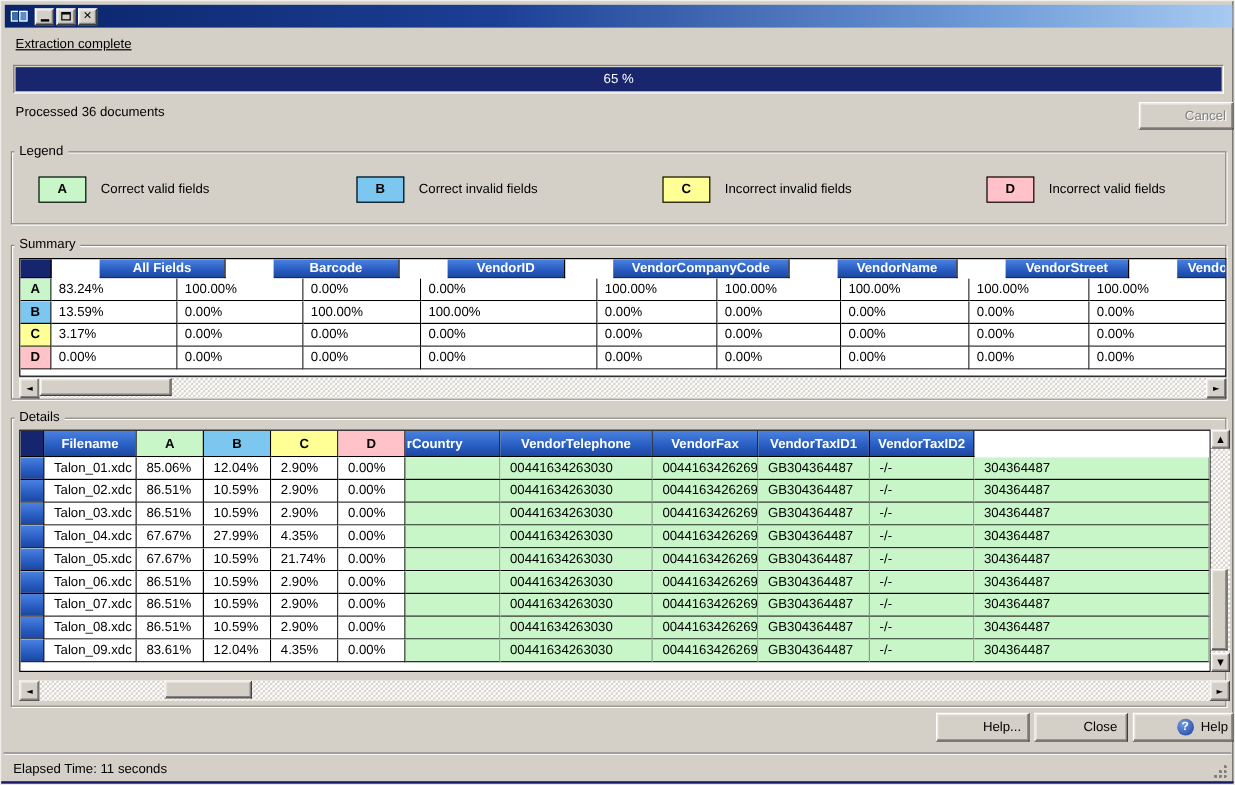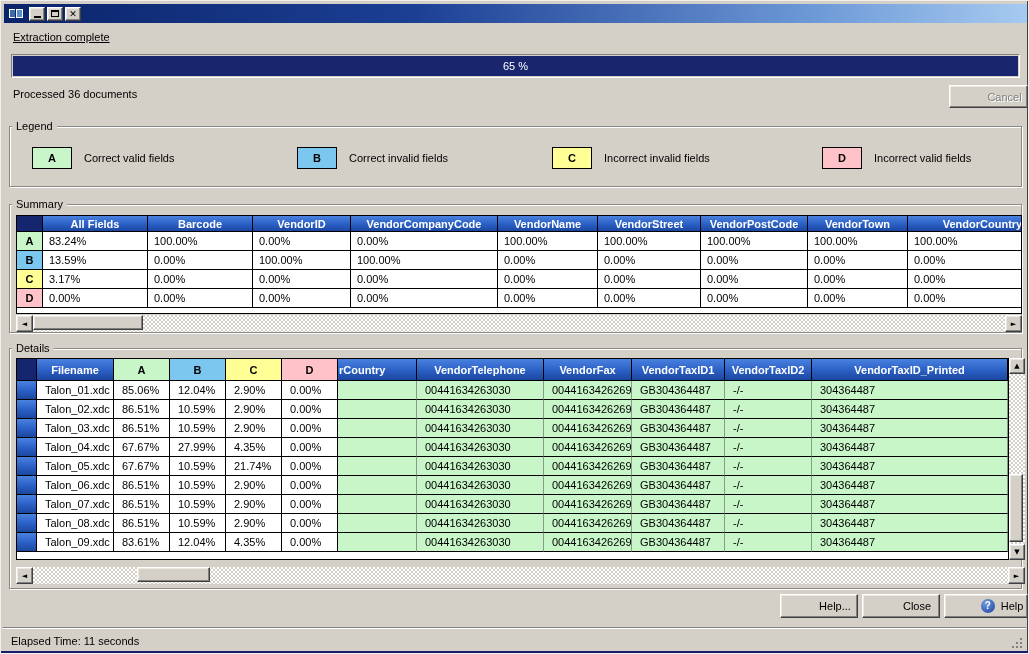--- a/index.html
+++ b/index.html
@@ -93,21 +93,21 @@
   .c-a{ background:#c8f6c8; } .c-b{ background:#7cc7f0; }
   .c-c{ background:#ffff96; } .c-d{ background:#ffc2c8; }
   .key-cell{ justify-content:center; font-weight:bold; }
   .val-cell{ padding-left:6px; background:#fff; }
   .green-cell{ background:#c8f6c8; border-right:1px solid #8a9a8a; padding-left:8px;}
   .sel-cell{ background:linear-gradient(180deg,#4a82e0 0%,#2a5fc4 55%,#1c47a0 100%); }
   
   .sc-k{width:26px;} .sc-0{width:105px;} .sc-1{width:105px;} .sc-2{width:98px;}
   .sc-3{width:147px;} .sc-4{width:100px;} .sc-5{width:103px;} .sc-6{width:107px;}
   .sc-7{width:100px;} .sc-8{width:150px;}
-  .srow{height:19px;} .shdr{height:16px;}
+  .srow{height:19px;} .shdr{height:16px;gap:40px;}
   
   .dc-sel{width:20px;} .dc-file{width:77px; padding-left:8px;} 
   .dc-p{width:56px; padding-left:8px; background:#fff;}
   .dc-ph{width:56px;}
   .dc-country{width:79px;} .dc-tel{width:127px;} .dc-fax{width:88px;}
   .dc-t1{width:93px;} .dc-t2{width:87px;} .dc-tp{width:196px; flex:1;}
   .drow{height:19px;} .dhdr{height:22px;}
   .dhdr .tcell{height:22px;}
   .hdr-clip{ justify-content:flex-start; padding-left:1px; }
   
@@ -284,21 +284,20 @@
         <div class="tcell hdr dc-file" style="padding-left:0;">Filename</div>
         <div class="tcell hdr c-a key-cell dc-ph" style="color:#000;">A</div>
         <div class="tcell hdr c-b key-cell dc-ph" style="color:#000;">B</div>
         <div class="tcell hdr c-c key-cell dc-ph" style="color:#000;">C</div>
         <div class="tcell hdr c-d key-cell dc-ph" style="color:#000;">D</div>
         <div class="tcell hdr hdr-clip dc-country">rCountry</div>
         <div class="tcell hdr dc-tel">VendorTelephone</div>
         <div class="tcell hdr dc-fax">VendorFax</div>
         <div class="tcell hdr dc-t1">VendorTaxID1</div>
         <div class="tcell hdr dc-t2">VendorTaxID2</div>
-        <div class="tcell hdr dc-tp">VendorTaxID_Printed</div>
       </div>
 
       <div class="trow drow">
         <div class="tcell sel-cell dc-sel drow"></div>
         <div class="tcell dc-file drow">Talon_01.xdc</div>
         <div class="tcell dc-p drow">85.06%</div>
         <div class="tcell dc-p drow">12.04%</div>
         <div class="tcell dc-p drow">2.90%</div>
         <div class="tcell dc-p drow">0.00%</div>
         <div class="tcell green-cell dc-country drow"></div>

